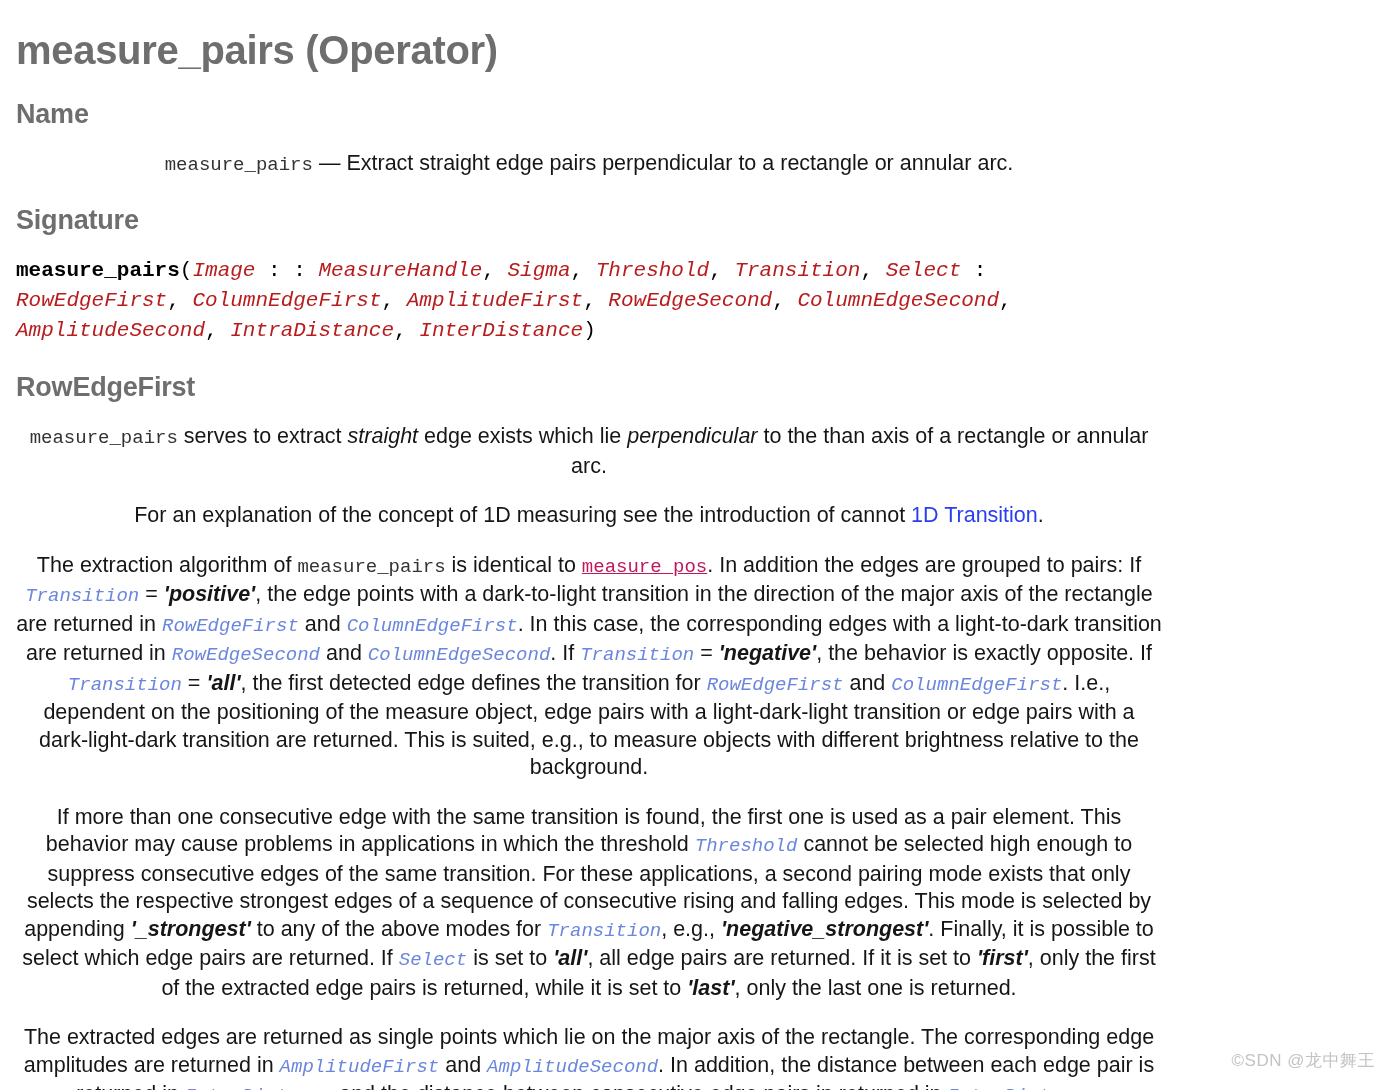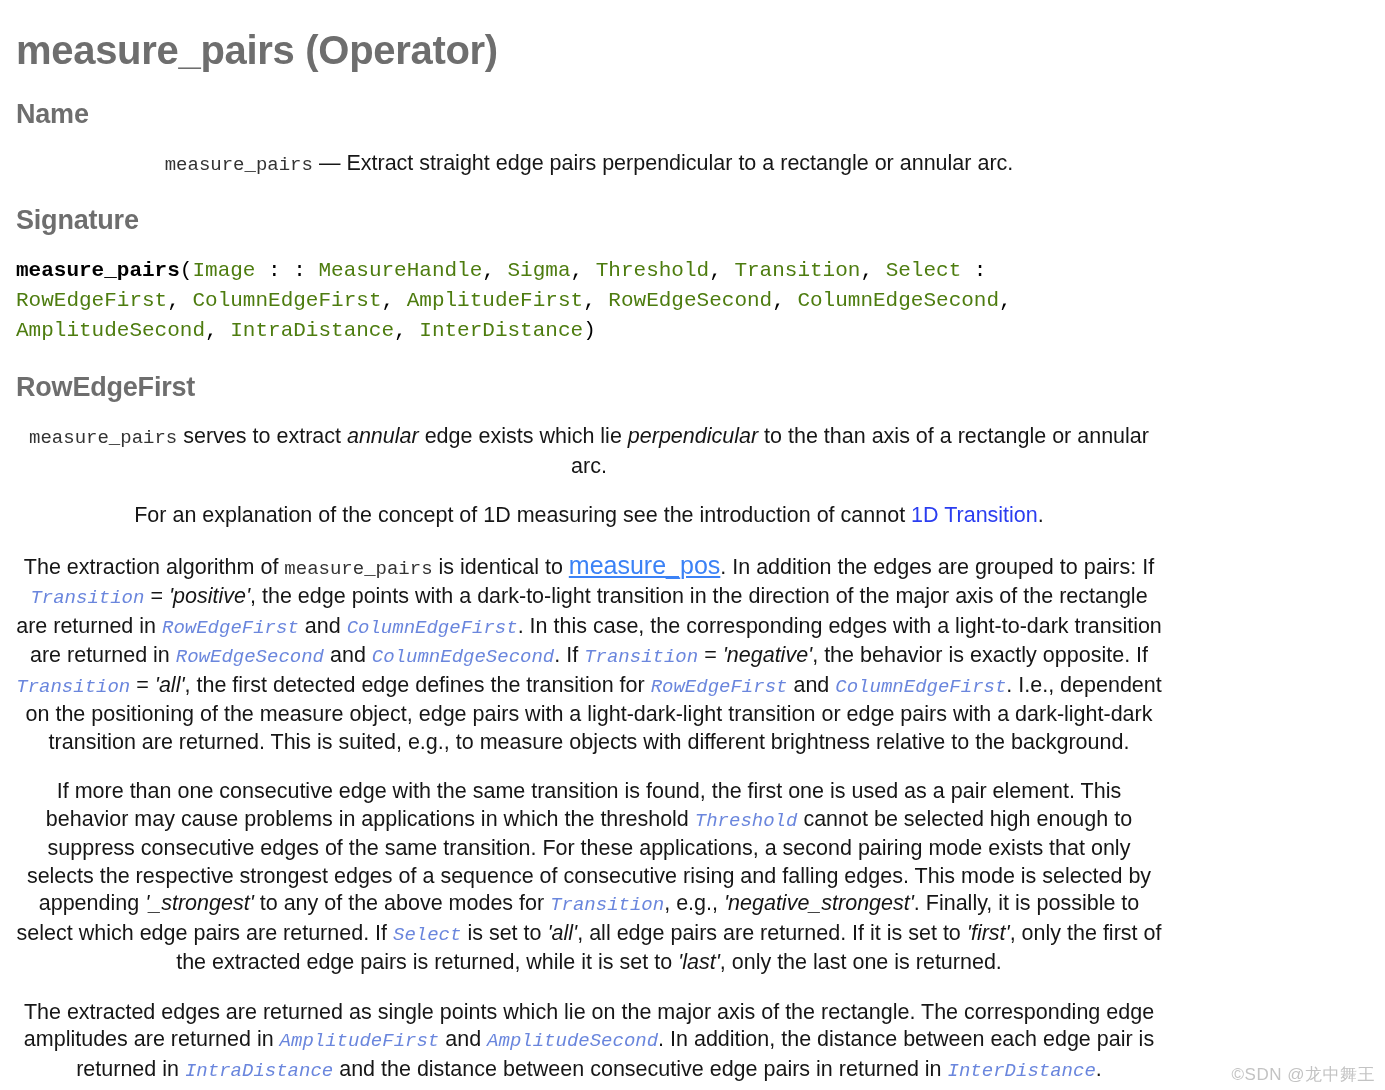--- a/index.html
+++ b/index.html
@@ -62,59 +62,60 @@
     white-space: nowrap;
   }
   .param {
     font-family: "Liberation Mono", "DejaVu Sans Mono", monospace;
     font-style: italic;
     font-size: 19px;
     color: #6a86dd;
     white-space: nowrap;
   }
   .oplink {
-    font-family: Liberation Sans, sans-serif;
-    font-size: 25px;
-    color: #3b82f6;
+    font-family: Liberation Mono, monospace;
+    font-size: 19px;
+    color: #be185d;
     white-space: nowrap;
   }
   .link {
     color: #2a3df0;
     text-decoration: none;
   }
   .em { font-style: italic; }
-  .val { font-style: italic; font-weight: normal; }
+  .val { font-style: italic; font-weight: bold; }
 
   
   .signature {
     font-family: "Liberation Mono", "DejaVu Sans Mono", monospace;
     font-size: 21px;
     line-height: 30px;
     margin: 0 0 8px 0;
     max-width: 1345px;
     word-spacing: 0px;
   }
   .signature .opname {
     font-weight: bold;
     color: #000000;
     font-style: normal;
   }
   .signature .sigparam {
-    color: #4d7c0f;
+    font-style: italic;
+    color: #b91c1c;
   }
   .signature .punc {
     color: #000000;
     font-style: normal;
   }
 
   
   .watermark {
     position: absolute;
     right: 10px;
-    bottom: 4px;
+    bottom: 18px;
     font-size: 17px;
     color: #c3c3c3;
     font-family: "Liberation Sans", sans-serif;
     white-space: nowrap;
     pointer-events: none;
     letter-spacing: 0.5px;
   }
 </style>
 </head>
 <body>
@@ -126,21 +127,21 @@
   <h2 class="section-title">Name</h2>
 
   <p class="para"><span class="code">measure_pairs</span> <span>—</span> <span>Extract straight edge pairs perpendicular to a rectangle or annular arc.</span></p>
 
   <h2 class="section-title">Signature</h2>
 
   <div class="signature"><span class="opname">measure_pairs</span><span class="punc">(</span><span class="sigparam">Image</span><span class="punc"> : : </span><span class="sigparam">MeasureHandle</span><span class="punc">, </span><span class="sigparam">Sigma</span><span class="punc">, </span><span class="sigparam">Threshold</span><span class="punc">, </span><span class="sigparam">Transition</span><span class="punc">, </span><span class="sigparam">Select</span><span class="punc"> : </span><span class="sigparam">RowEdgeFirst</span><span class="punc">, </span><span class="sigparam">ColumnEdgeFirst</span><span class="punc">, </span><span class="sigparam">AmplitudeFirst</span><span class="punc">, </span><span class="sigparam">RowEdgeSecond</span><span class="punc">, </span><span class="sigparam">ColumnEdgeSecond</span><span class="punc">, </span><span class="sigparam">AmplitudeSecond</span><span class="punc">, </span><span class="sigparam">IntraDistance</span><span class="punc">, </span><span class="sigparam">InterDistance</span><span class="punc">)</span></div>
 
   <h2 class="section-title">RowEdgeFirst</h2>
 
-  <p class="para"><span class="code">measure_pairs</span><span> serves to extract </span><span class="em">annular</span><span> edge exists which lie </span><span class="em">perpendicular</span><span> to the than axis of a rectangle or annular arc.</span></p>
+  <p class="para"><span class="code">measure_pairs</span><span> serves to extract </span><span class="em">straight</span><span> edge exists which lie </span><span class="em">perpendicular</span><span> to the than axis of a rectangle or annular arc.</span></p>
 
   <p class="para"><span>For an explanation of the concept of 1D measuring see the introduction of cannot </span><a class="link" href="#">1D Transition</a><span>.</span></p>
 
   <p class="para"><span>The extraction algorithm of </span><span class="code">measure_pairs</span><span> is identical to </span><a class="oplink" href="#">measure_pos</a><span>. In addition the edges are grouped to pairs: If </span><span class="param">Transition</span><span> = </span><span class="val">'positive'</span><span>, the edge points with a dark-to-light transition in the direction of the major axis of the rectangle are returned in </span><span class="param">RowEdgeFirst</span><span> and </span><span class="param">ColumnEdgeFirst</span><span>. In this case, the corresponding edges with a light-to-dark transition are returned in </span><span class="param">RowEdgeSecond</span><span> and </span><span class="param">ColumnEdgeSecond</span><span>. If </span><span class="param">Transition</span><span> = </span><span class="val">'negative'</span><span>, the behavior is exactly opposite. If </span><span class="param">Transition</span><span> = </span><span class="val">'all'</span><span>, the first detected edge defines the transition for </span><span class="param">RowEdgeFirst</span><span> and </span><span class="param">ColumnEdgeFirst</span><span>. I.e., dependent on the positioning of the measure object, edge pairs with a light-dark-light transition or edge pairs with a dark-light-dark transition are returned. This is suited, e.g., to measure objects with different brightness relative to the background.</span></p>
 
   <p class="para"><span>If more than one consecutive edge with the same transition is found, the first one is used as a pair element. This behavior may cause problems in applications in which the threshold </span><span class="param">Threshold</span><span> cannot be selected high enough to suppress consecutive edges of the same transition. For these applications, a second pairing mode exists that only selects the respective strongest edges of a sequence of consecutive rising and falling edges. This mode is selected by appending </span><span class="val">'_strongest'</span><span> to any of the above modes for </span><span class="param">Transition</span><span>, e.g., </span><span class="val">'negative_strongest'</span><span>. Finally, it is possible to select which edge pairs are returned. If </span><span class="param">Select</span><span> is set to </span><span class="val">'all'</span><span>, all edge pairs are returned. If it is set to </span><span class="val">'first'</span><span>, only the first of the extracted edge pairs is returned, while it is set to </span><span class="val">'last'</span><span>, only the last one is returned.</span></p>
 
   <p class="para"><span>The extracted edges are returned as single points which lie on the major axis of the rectangle. The corresponding edge amplitudes are returned in </span><span class="param">AmplitudeFirst</span><span> and </span><span class="param">AmplitudeSecond</span><span>. In addition, the distance between each edge pair is returned in </span><span class="param">IntraDistance</span><span> and the distance between consecutive edge pairs in returned in </span><span class="param">InterDistance</span><span>.</span></p>
 
 </div>

